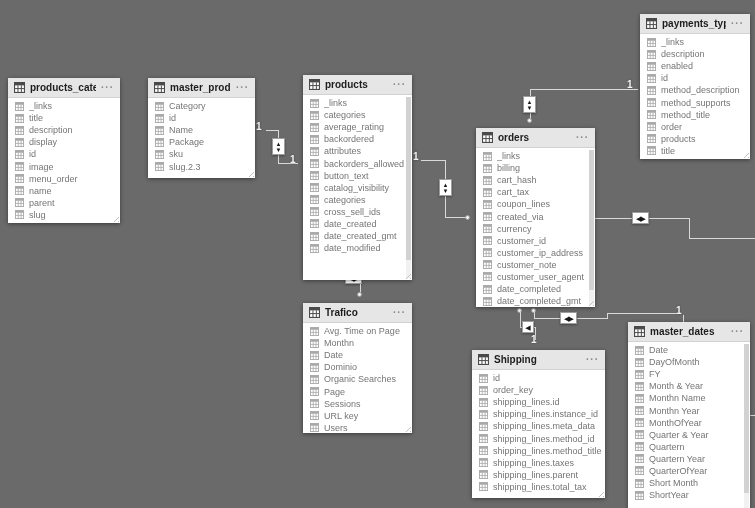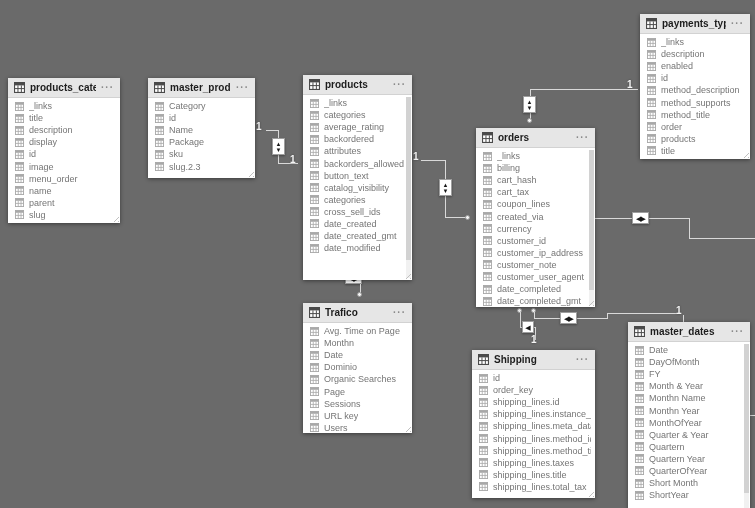--- a/index.html
+++ b/index.html
@@ -970,21 +970,21 @@
               <line x1="3.6" y1="3.1" x2="3.6" y2="9.5" stroke="#a8a8a8" stroke-width="0.9"></line>
               <line x1="6.7" y1="3.1" x2="6.7" y2="9.5" stroke="#a8a8a8" stroke-width="0.9"></line>
             </svg>
           </span>
           <span class="f-label">Users</span>
         </div>
       </div>
     <div class="resize-handle"></div>
   </div>
 
-  <div class="table-card" style="left:472px;top:350px;width:123px;height:148px">
+  <div class="table-card" style="left:472px;top:350px;width:133px;height:148px">
     <div class="t-header">
       <span class="t-icon">
           <svg width="11" height="11" viewBox="0 0 10 10">
             <rect x="0.5" y="0.5" width="9" height="9" fill="#fff" stroke="#4a4a4a"></rect>
             <rect x="0.5" y="0.5" width="9" height="2.6" fill="#4a4a4a"></rect>
             <line x1="0.5" y1="6" x2="9.5" y2="6" stroke="#4a4a4a" stroke-width="0.9"></line>
             <line x1="3.6" y1="3.1" x2="3.6" y2="9.5" stroke="#4a4a4a" stroke-width="0.9"></line>
             <line x1="6.7" y1="3.1" x2="6.7" y2="9.5" stroke="#4a4a4a" stroke-width="0.9"></line>
           </svg>
         </span>
@@ -1091,21 +1091,21 @@
         <div class="field-row">
           <span class="f-icon">
             <svg width="9" height="9" viewBox="0 0 10 10">
               <rect x="0.5" y="0.5" width="9" height="9" fill="#fff" stroke="#a8a8a8"></rect>
               <rect x="0.5" y="0.5" width="9" height="2.6" fill="#a8a8a8"></rect>
               <line x1="0.5" y1="6" x2="9.5" y2="6" stroke="#a8a8a8" stroke-width="0.9"></line>
               <line x1="3.6" y1="3.1" x2="3.6" y2="9.5" stroke="#a8a8a8" stroke-width="0.9"></line>
               <line x1="6.7" y1="3.1" x2="6.7" y2="9.5" stroke="#a8a8a8" stroke-width="0.9"></line>
             </svg>
           </span>
-          <span class="f-label">shipping_lines.title</span>
+          <span class="f-label">shipping_lines.parent</span>
         </div>
         <div class="field-row">
           <span class="f-icon">
             <svg width="9" height="9" viewBox="0 0 10 10">
               <rect x="0.5" y="0.5" width="9" height="9" fill="#fff" stroke="#a8a8a8"></rect>
               <rect x="0.5" y="0.5" width="9" height="2.6" fill="#a8a8a8"></rect>
               <line x1="0.5" y1="6" x2="9.5" y2="6" stroke="#a8a8a8" stroke-width="0.9"></line>
               <line x1="3.6" y1="3.1" x2="3.6" y2="9.5" stroke="#a8a8a8" stroke-width="0.9"></line>
               <line x1="6.7" y1="3.1" x2="6.7" y2="9.5" stroke="#a8a8a8" stroke-width="0.9"></line>
             </svg>

